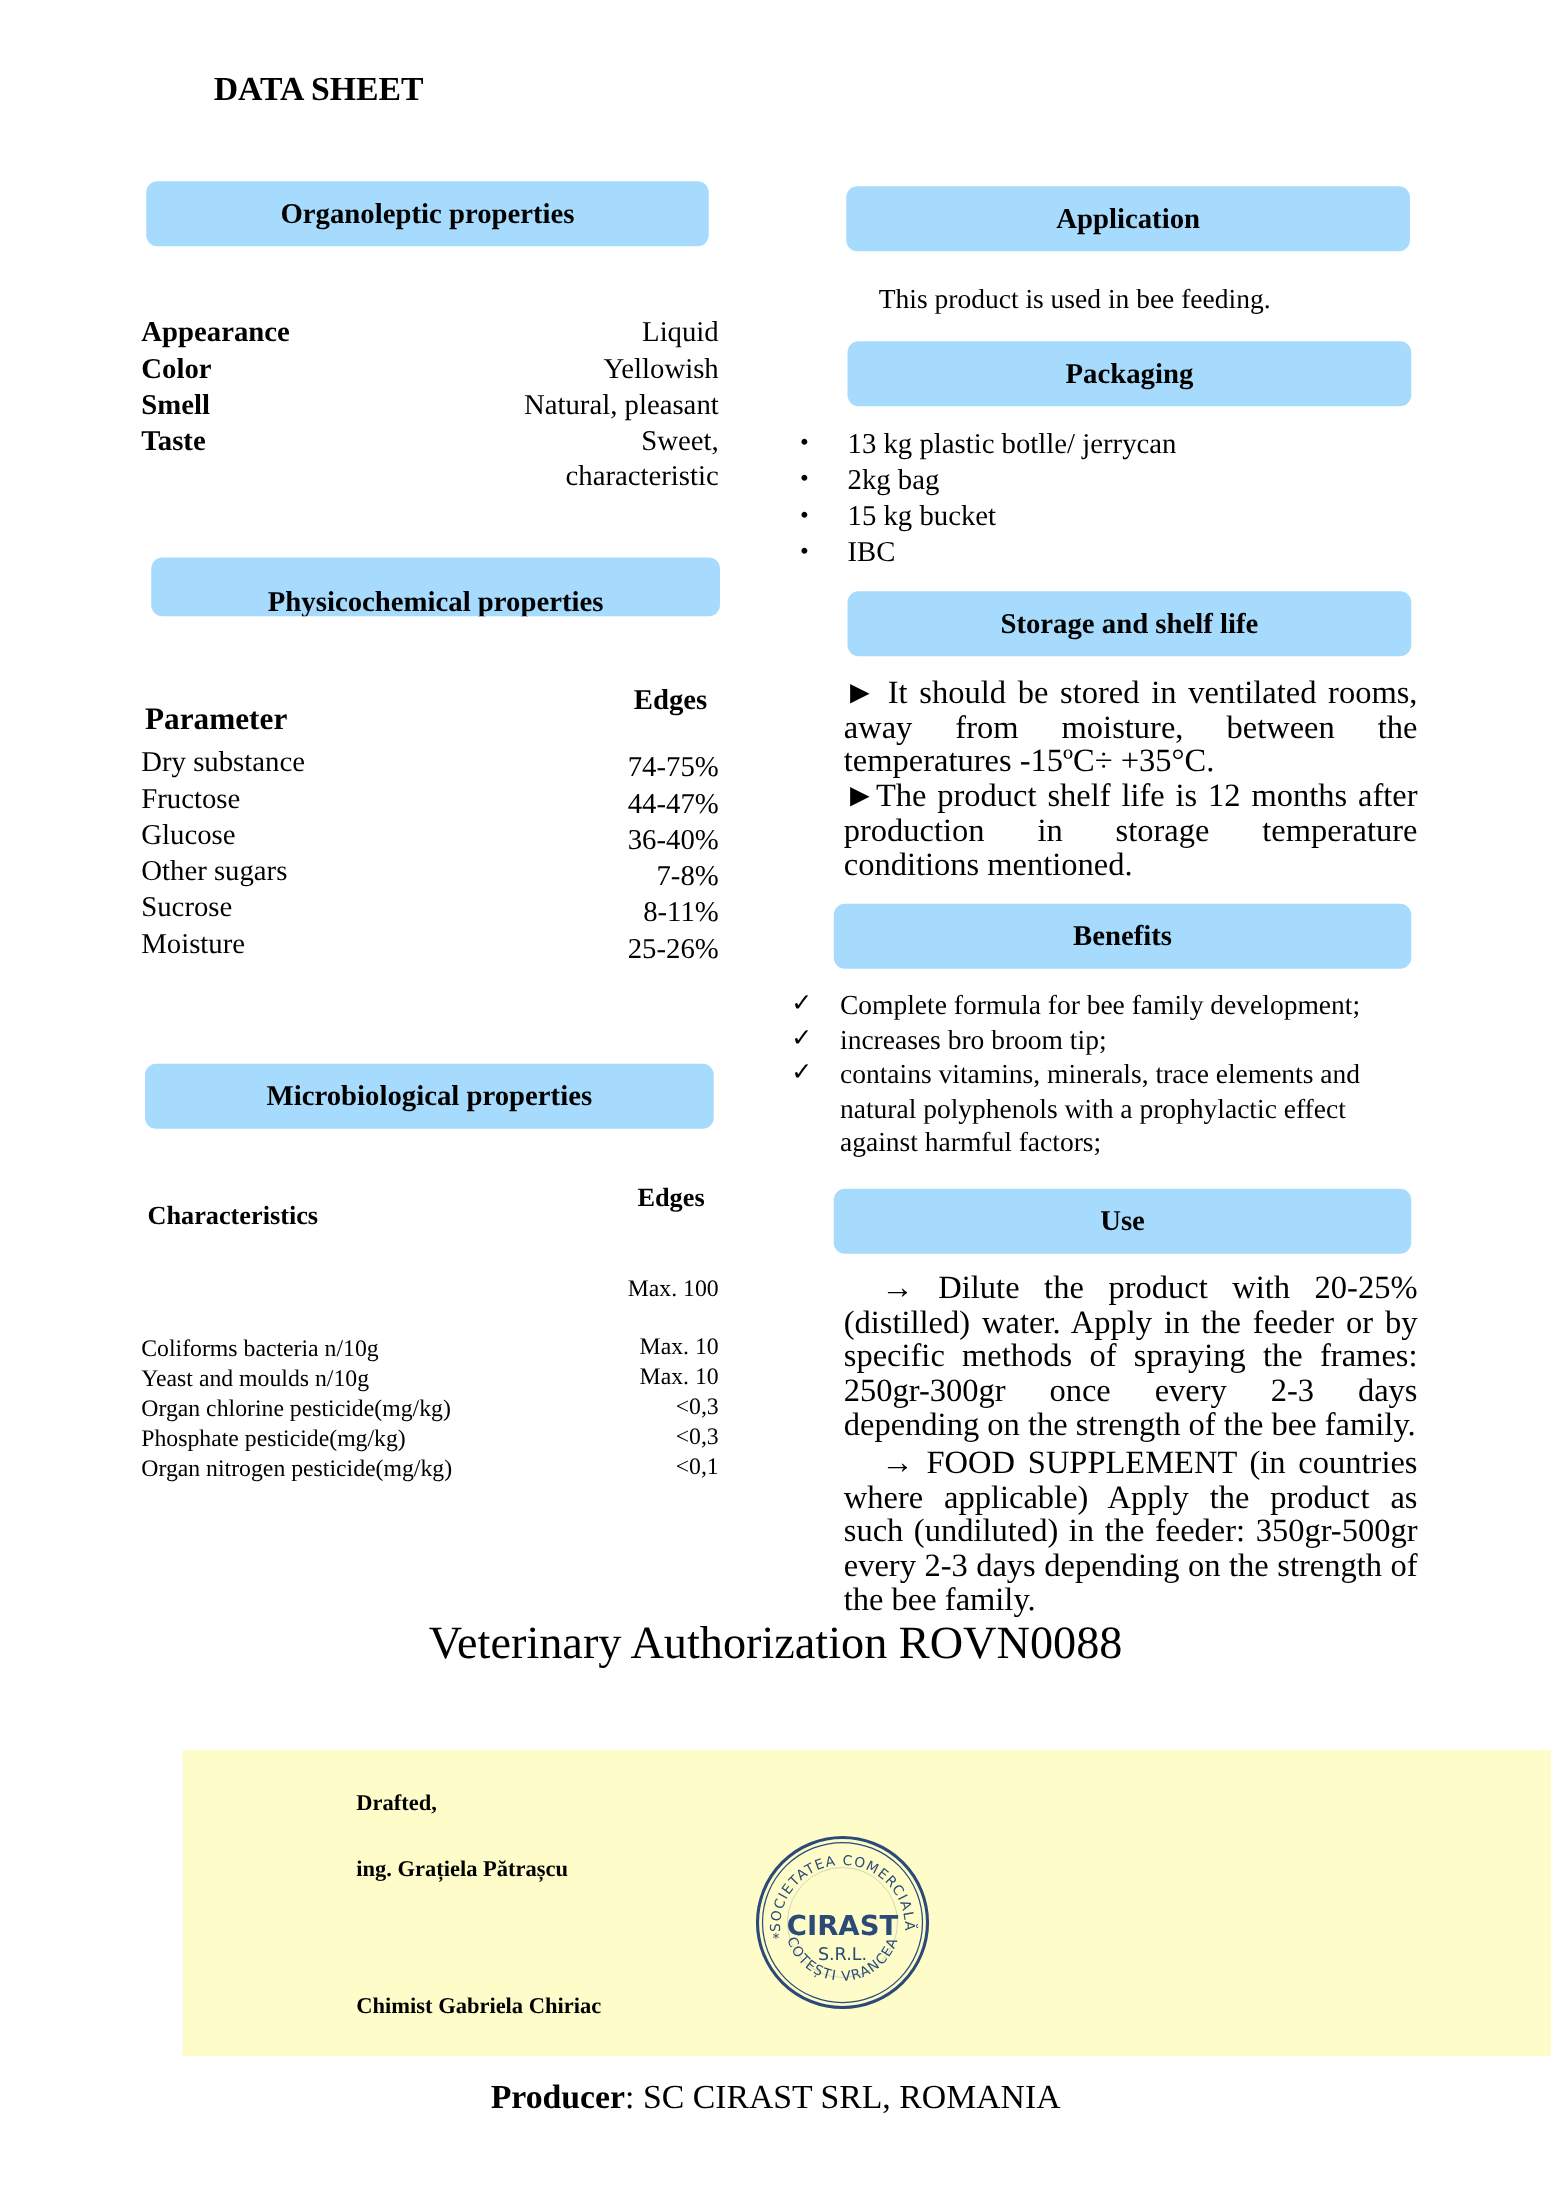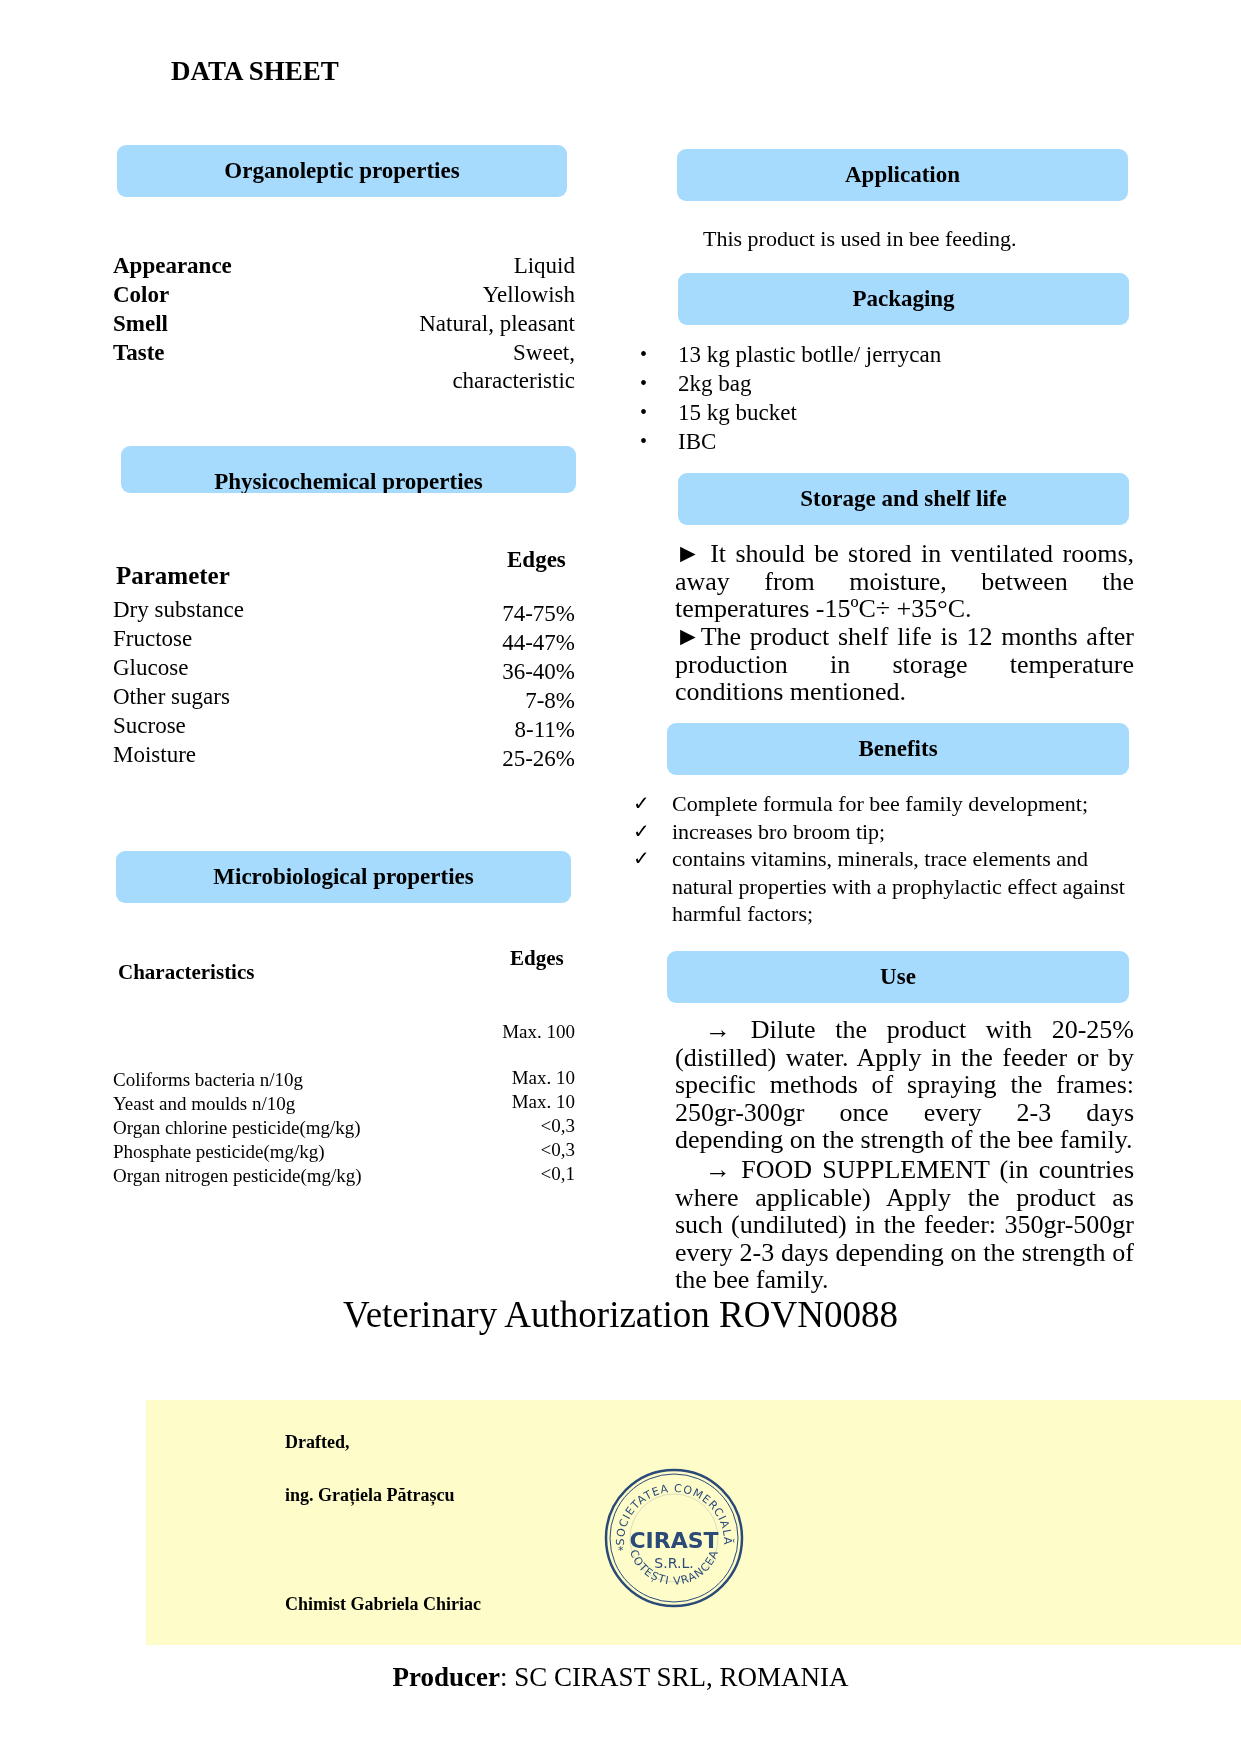--- a/index.html
+++ b/index.html
@@ -195,21 +195,21 @@
   <div class="check-item">
     <span class="ck">✓</span>
     <span>Complete formula for bee family development;</span>
   </div>
   <div class="check-item">
     <span class="ck">✓</span>
     <span>increases bro broom tip;</span>
   </div>
   <div class="check-item">
     <span class="ck">✓</span>
-    <span>contains vitamins, minerals, trace elements and natural properties with a prophylactic effect against harmful factors;</span>
+    <span>contains vitamins, minerals, trace elements and natural polyphenols with a prophylactic effect against harmful factors;</span>
   </div>
 </div>
 
 <div class="hdr" style="left:667px; top:951px; width:462px;">
   <span>Use</span>
 </div>
 <div class="para justify" style="left:675px; top:1016px; width:459px; text-indent:30px;">
   <span>→</span>
   <span>Dilute the product with 20-25% (distilled) water. Apply in the feeder or by specific methods of spraying the frames: 250gr-300gr once every 2-3 days depending on the strength of the bee family.</span>
 </div>

